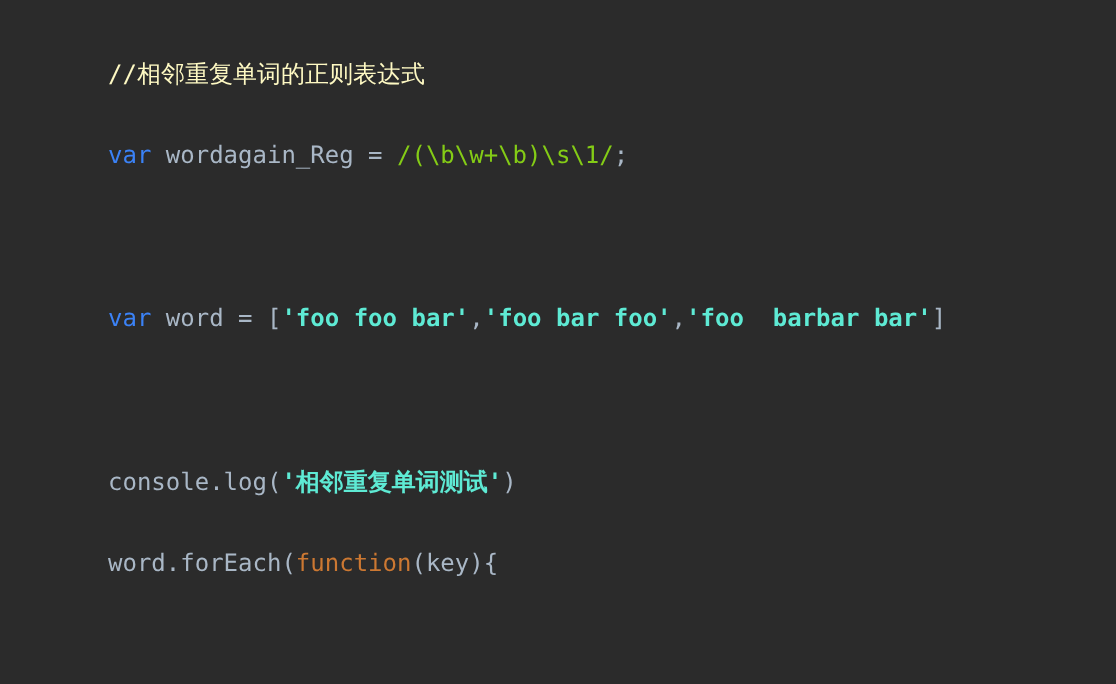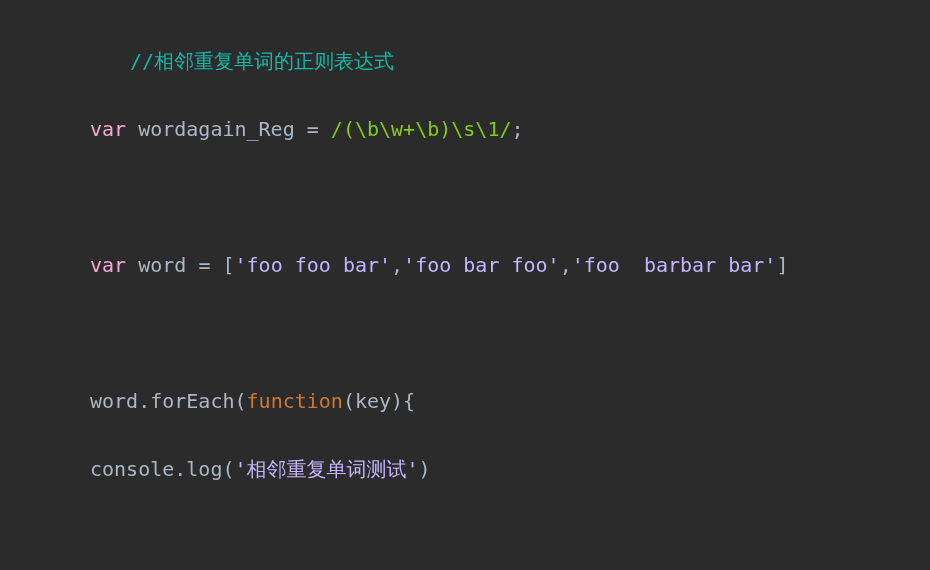--- a/index.html
+++ b/index.html
@@ -16,39 +16,39 @@
       padding: 10px 20px;
       width: 930px;
       height: 570px;
       overflow: hidden;
     }
     .code-block {
       white-space: pre-wrap;
       word-wrap: break-word;
     }
     .comment {
-      color: #14b8a6;
-      margin-left: 40px;
+      color: #fef9c3;
     }
     .keyword {
-      color: #f9a8d4;
+      color: #3b82f6;
       text-align: center;
     }
     .identifier {
       color: #a9b7c6;
       margin-top: 24px;
     }
     .operator {
       color: #a9b7c6;
     }
     .regex {
       color: #84cc16;
     }
     .string {
-      color: #c4b5fd;
+      color: #5eead4;
+      font-weight: bold;
     }
     .bracket {
       color: #a9b7c6;
     }
     .function-keyword {
       color: #cc7832;
     }
     .line {
       display: block;
     }
@@ -58,21 +58,21 @@
   </style>
 </head>
 <body>
 
 <div class="code-block">
 <span class="line indent1"><span class="comment">//相邻重复单词的正则表达式</span></span>
 <span class="line indent1"><span class="keyword">var</span><span class="identifier"> wordagain_Reg </span><span class="operator">= </span><span class="regex">/(\b\w+\b)\s\1/</span><span class="operator">;</span></span>
 <span class="line indent1"> </span>
 <span class="line"><span class="indent1" style="display:inline-block"></span><span class="keyword">var</span><span class="identifier"> word </span><span class="operator">= </span><span class="bracket">[</span><span class="string">'foo foo bar'</span><span class="operator">,</span><span class="string">'foo bar foo'</span><span class="operator">,</span><span class="string">'foo  barbar bar'</span><span class="bracket">]</span></span>
 <span class="line indent1"> </span>
+<span class="line indent1"><span class="identifier">console.log(</span><span class="string">'相邻重复单词测试'</span><span class="bracket">)</span></span>
 <span class="line indent1"><span class="identifier">word.forEach(</span><span class="function-keyword">function</span><span class="identifier">(key){</span></span>
-<span class="line indent1"><span class="identifier">console.log(</span><span class="string">'相邻重复单词测试'</span><span class="bracket">)</span></span>
 
 
 
 
 
 
 </div>
 
 </body></html>

